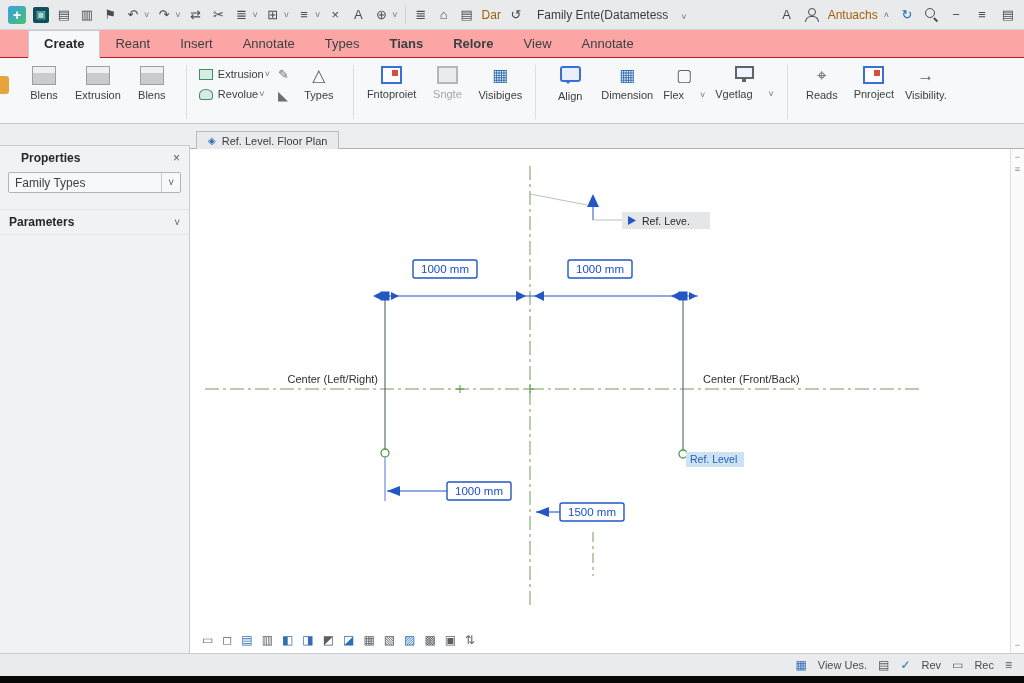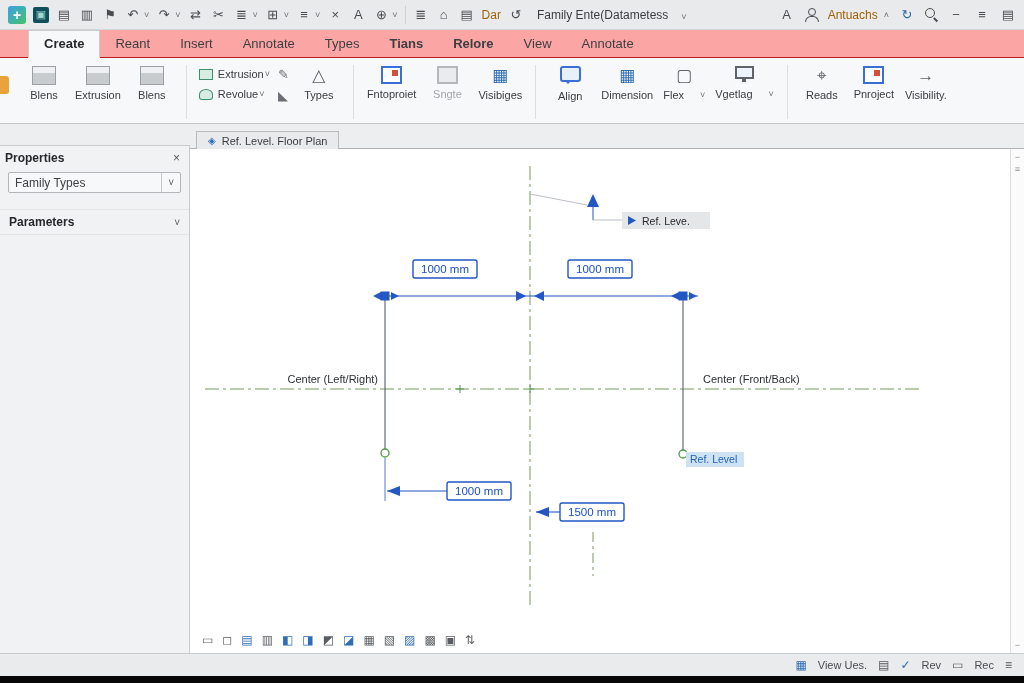--- a/index.html
+++ b/index.html
@@ -68,21 +68,21 @@
   .sicon{width:14px;height:11px;border:1px solid #3f8f6f;background:#d7ece2;display:inline-block}
   .sicon.alt{border-radius:50% 50% 3px 3px}
   .mini{font-size:13px;color:#6a6f75;padding:0 3px}
   .edge-icon{position:absolute;left:0;top:76px;width:9px;height:18px;background:#e8a33d;
              border-radius:0 3px 3px 0}
 
   
   .props{position:absolute;left:0;top:145px;width:190px;height:508px;background:#f1f2f4;
          border-top:1px solid #c9cbcd;border-right:1px solid #c9cbcd}
   .props-header{display:flex;justify-content:space-between;align-items:flex-start;
-                padding:5px 9px 4px 5px;font-weight:bold;font-size:12px;color:#26292c}
+                padding:5px 9px 4px 21px;font-weight:bold;font-size:12px;color:#26292c}
   .props-close{font-weight:normal;color:#55585b;font-size:12px;cursor:default}
   .family-select{margin:3px 8px 0 8px;height:21px;border:1px solid #b2b5b8;background:#f7f8f9;
                  display:flex;align-items:center;justify-content:space-between;font-size:12px;
                  padding:0 6px;color:#3e4144;border-radius:2px}
   .dd-btn{border-left:1px solid #c6c9cc;padding-left:6px;font-size:10px;color:#55585b;height:100%;
           display:flex;align-items:center}
   .params-row{display:flex;justify-content:space-between;align-items:center;margin-top:16px;
               padding:5px 9px;font-weight:bold;font-size:12px;color:#26292c;
               border-top:1px solid #e2e4e6;border-bottom:1px solid #e2e4e6}
   .params-row .pchev{font-weight:normal;font-size:10px;color:#55585b}

